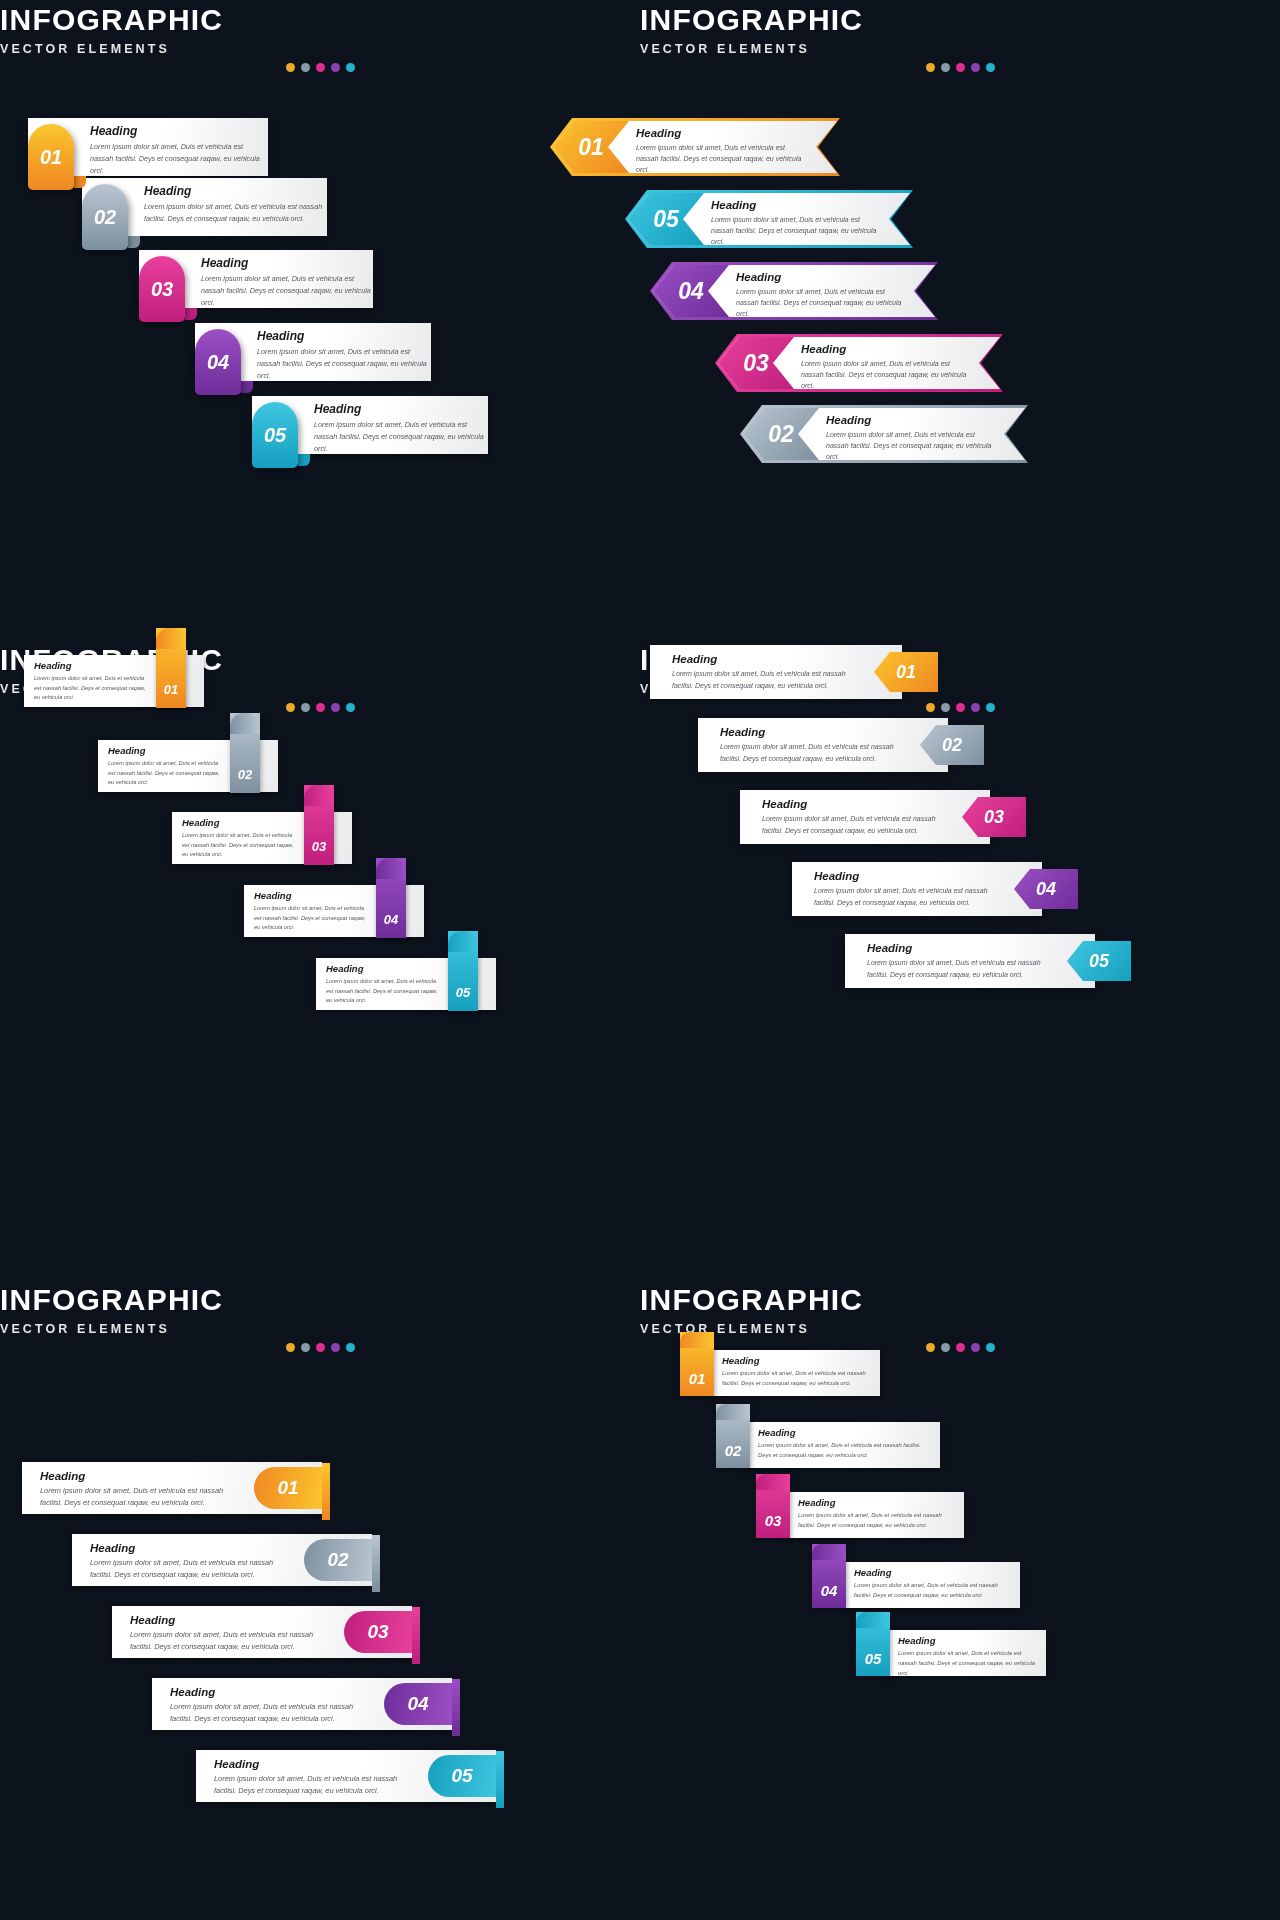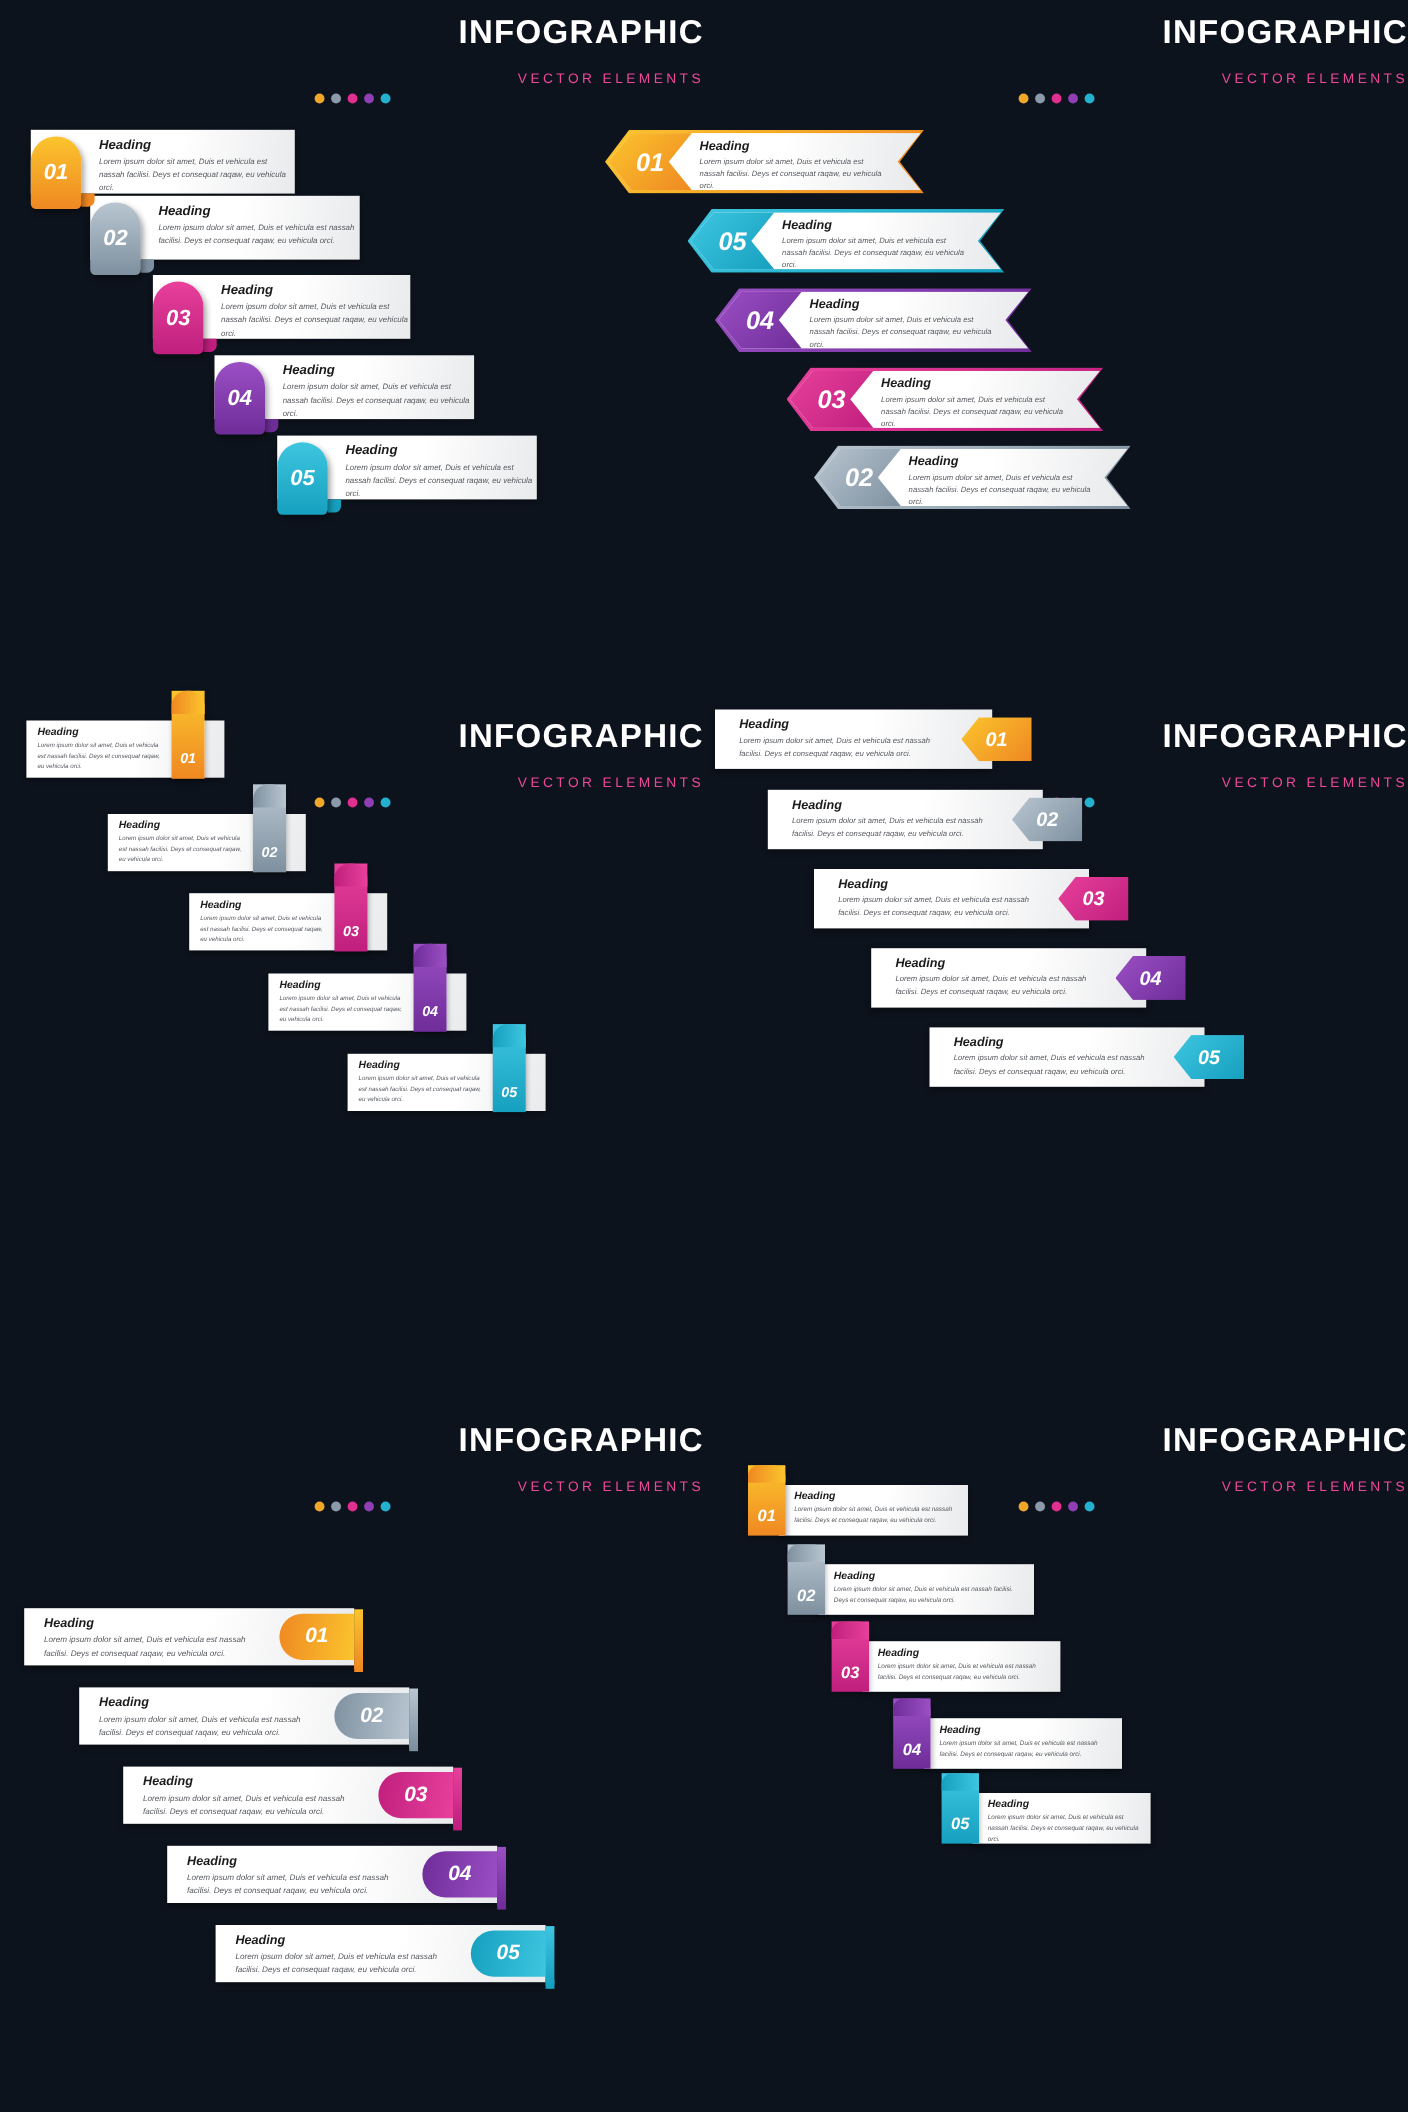--- a/index.html
+++ b/index.html
@@ -14,28 +14,28 @@
   
   .panel{ position:absolute; width:640px; height:640px; }
   .p1{ left:0;   top:0;    }
   .p2{ left:640px; top:0;  }
   .p3{ left:0;   top:640px;}
   .p4{ left:640px; top:640px;}
   .p5{ left:0;   top:1280px;}
   .p6{ left:640px; top:1280px;}
 
   
-  .hdr{ position:absolute; left:0; top:14px; width:100%; text-align:right; }
+  .hdr{ position:absolute; left:0; top:4px; width:100%; text-align:left; }
   .hdr .t1{
     font-size:30px; font-weight:bold; color:#ffffff;
     letter-spacing:1.2px; line-height:1.05;
   }
   .hdr .t2{
-    font-size:12.5px; color:#ec4899; letter-spacing:3.1px;
-    margin-top:18px; font-weight:400;
+    font-size:12.5px; color:#e5e5e5; letter-spacing:3.1px;
+    margin-top:6px; font-weight:700;
   }
   .dots{ margin-top:7px; display:flex; justify-content:center; gap:6px; }
   .dots i{ display:block; width:9px; height:9px; border-radius:50%; }
 
   
   .hd{ font-style:italic; font-weight:bold; color:#1b1b1b; }
   .bd{ font-style:italic; color:#55585e; }
 
   
   .p1 .row{ position:absolute; }

